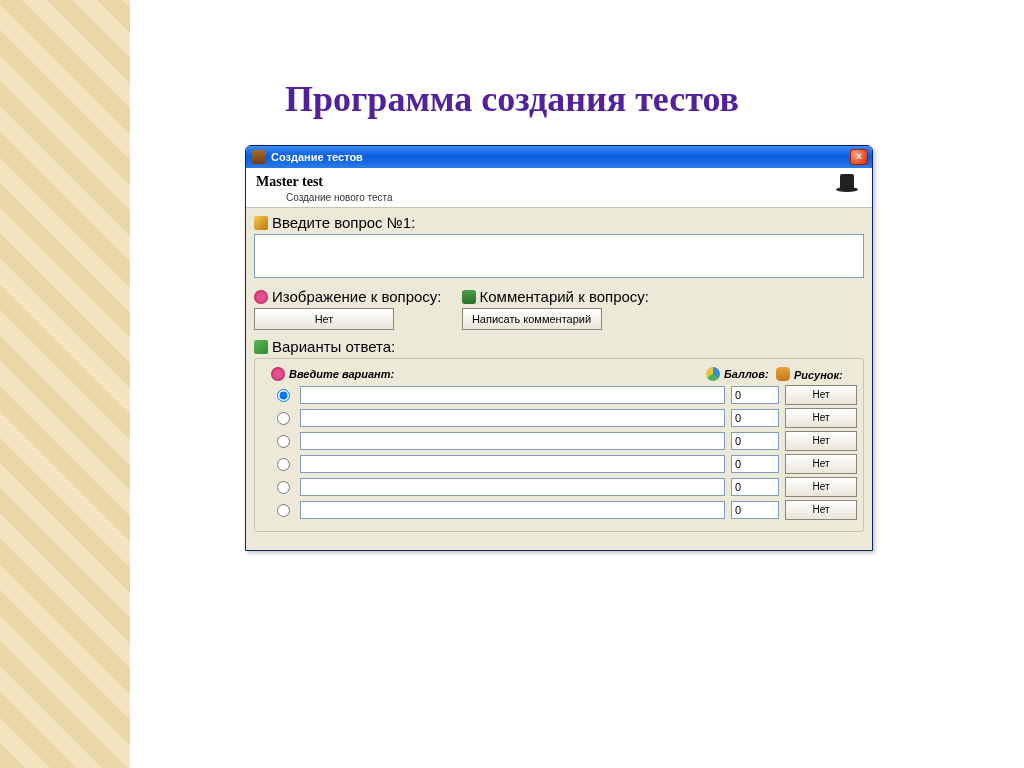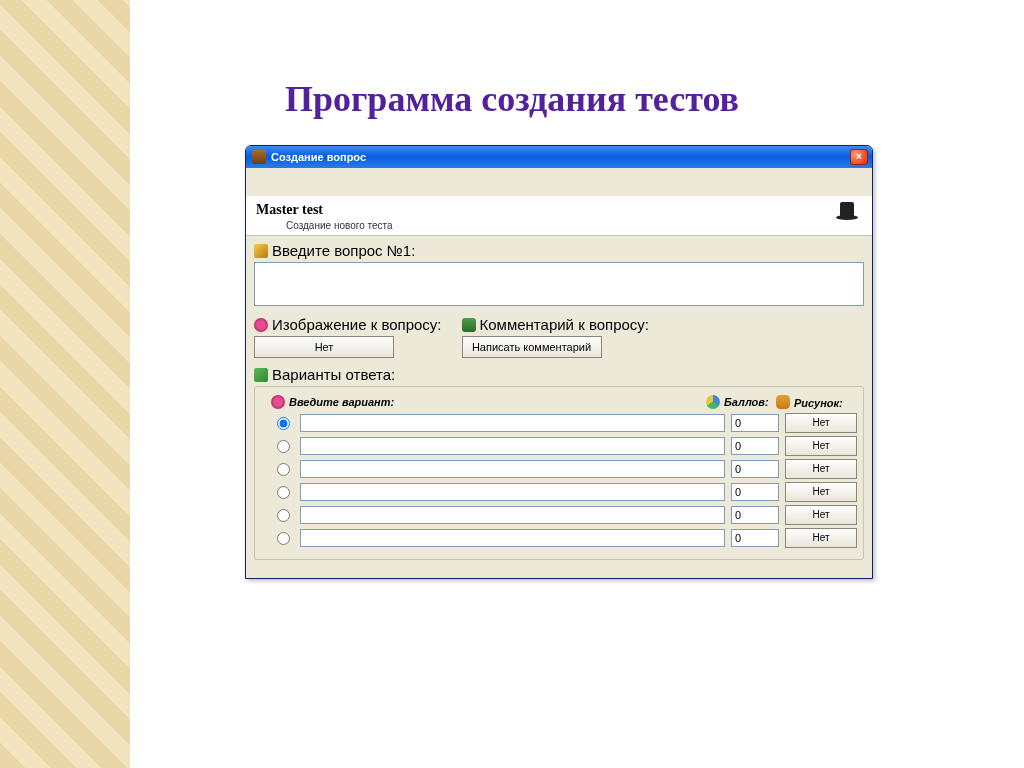--- a/index.html
+++ b/index.html
@@ -71,21 +71,20 @@
     font-size: 10px;
     text-align: center;
     line-height: 13px;
     cursor: default;
   }
   .header-band {
     background: #fff;
     padding: 6px 10px 4px 10px;
     border-bottom: 1px solid #c8c4b4;
     position: relative;
-    margin-top: 28px;
   }
   .header-band .master {
     font-family: Georgia, "Times New Roman", serif;
     font-weight: bold;
     font-size: 14px;
   }
   .header-band .subtitle {
     font-size: 10px;
     margin-left: 30px;
     margin-top: 2px;
@@ -219,21 +218,21 @@
 <body>
 
 <div class="side-pattern"></div>
 
 <div class="slide-title">Программа создания тестов</div>
 
 <div class="window">
 
   <div class="titlebar">
     <span class="app-icon"></span>
-    <span class="title-text">Создание вопрос</span>
+    <span class="title-text">Создание тестов</span>
     <span class="close-btn">×</span>
   </div>
 
   <div class="header-band">
     <div class="master">Master test</div>
     <div class="subtitle">Создание нового теста</div>
     <span class="hat-icon"></span>
   </div>
 
   <div class="body-area">

